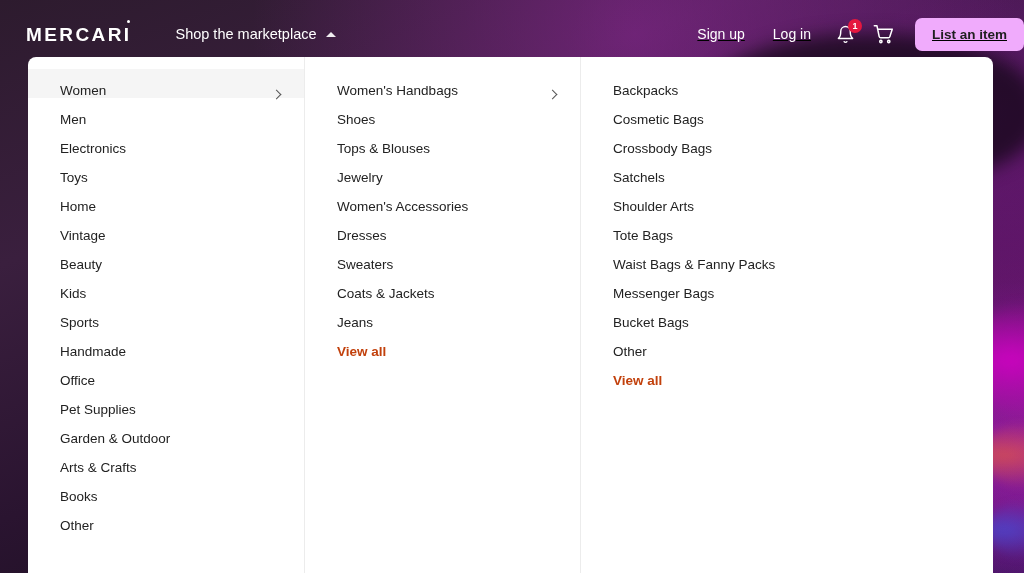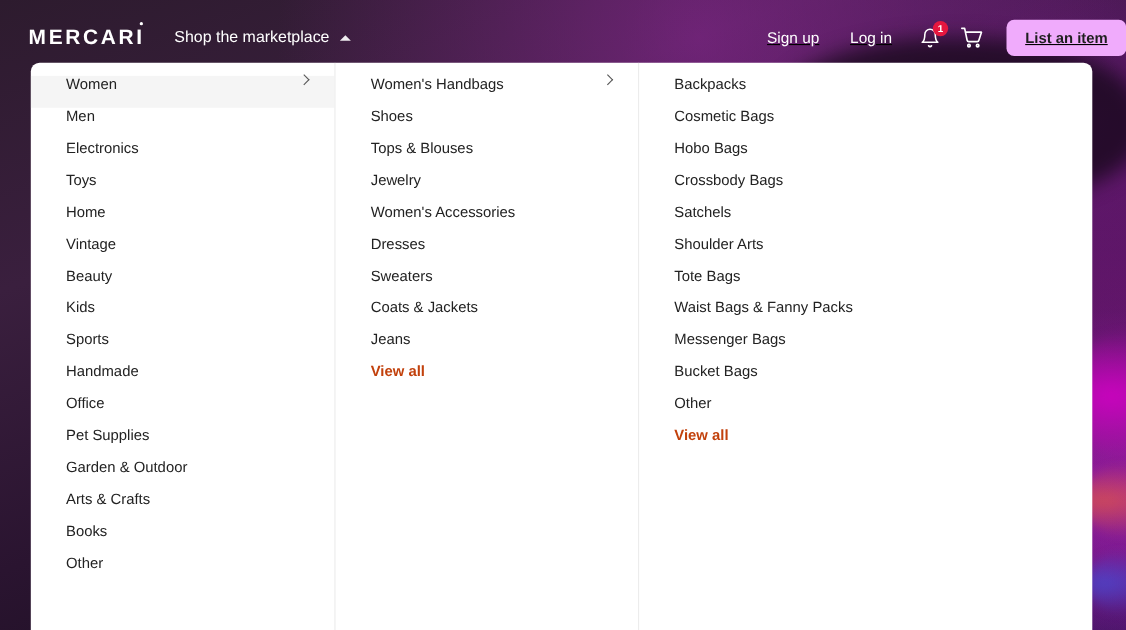--- a/index.html
+++ b/index.html
@@ -89,21 +89,21 @@
   .logo .logo-dot {
     position: absolute;
     right: 1px;
     top: -5px;
     width: 3px; height: 3px;
     border-radius: 50%;
     background: #ffffff;
   }
 
   .shop-menu {
-    margin-left: 27px;
+    margin-left: 44px;
     display: flex;
     align-items: center;
     gap: 9px;
     color: #ffffff;
     font-size: 14.5px;
     cursor: pointer;
   }
   .caret-up {
     width: 0; height: 0;
     border-left: 5px solid transparent;
@@ -181,21 +181,21 @@
     height: 100%;
     padding-top: 12px;
     position: relative;
   }
   .col-1 { width: 276px; }
   .col-2 { width: 276px; border-left: 1px solid #ececec; }
   .col-3 { width: 412px; border-left: 1px solid #ececec; }
 
   .menu-row {
     display: flex;
-    align-items: flex-start;
+    align-items: flex-end;
     height: 29px;
     padding: 0 22px 0 32px;
     font-size: 13.5px;
     color: #222222;
     cursor: pointer;
     white-space: nowrap;
   }
   .col-2 .menu-row, .col-3 .menu-row { padding-left: 32px; }
   .menu-row.active { background: #f5f5f5; }
   .menu-row.viewall { font-weight: 700; color: #c2410c; }
@@ -345,23 +345,20 @@
         </div>
       </div>
     <div class="col col-3">
         <div class="menu-row">
           <span class="label">Backpacks</span>
         </div>
         <div class="menu-row">
           <span class="label">Cosmetic Bags</span>
         </div>
         <div class="menu-row">
-          <span class="label">Hobo Bags</span>
-        </div>
-        <div class="menu-row">
           <span class="label">Crossbody Bags</span>
         </div>
         <div class="menu-row">
           <span class="label">Satchels</span>
         </div>
         <div class="menu-row">
           <span class="label">Shoulder Arts</span>
         </div>
         <div class="menu-row">
           <span class="label">Tote Bags</span>

